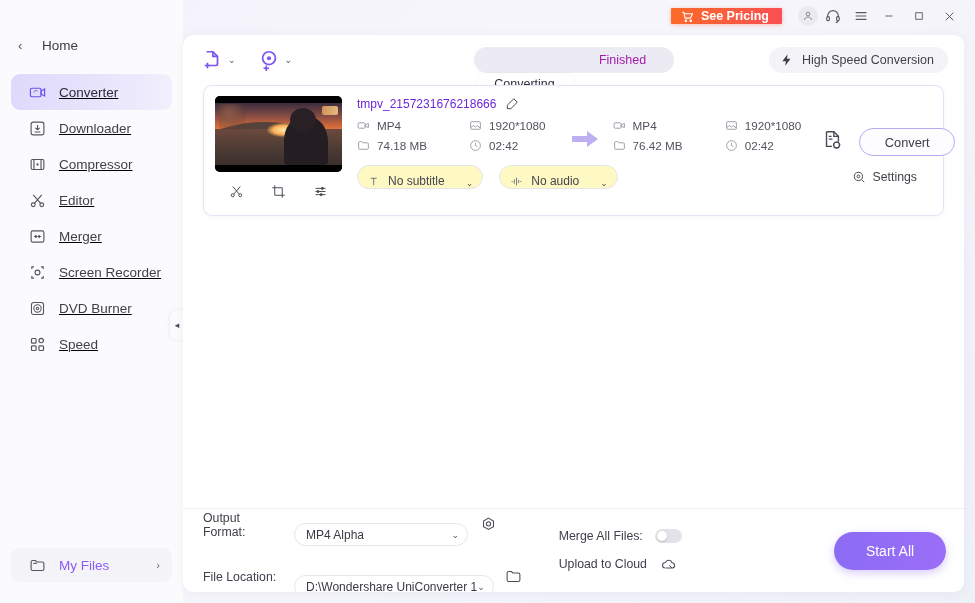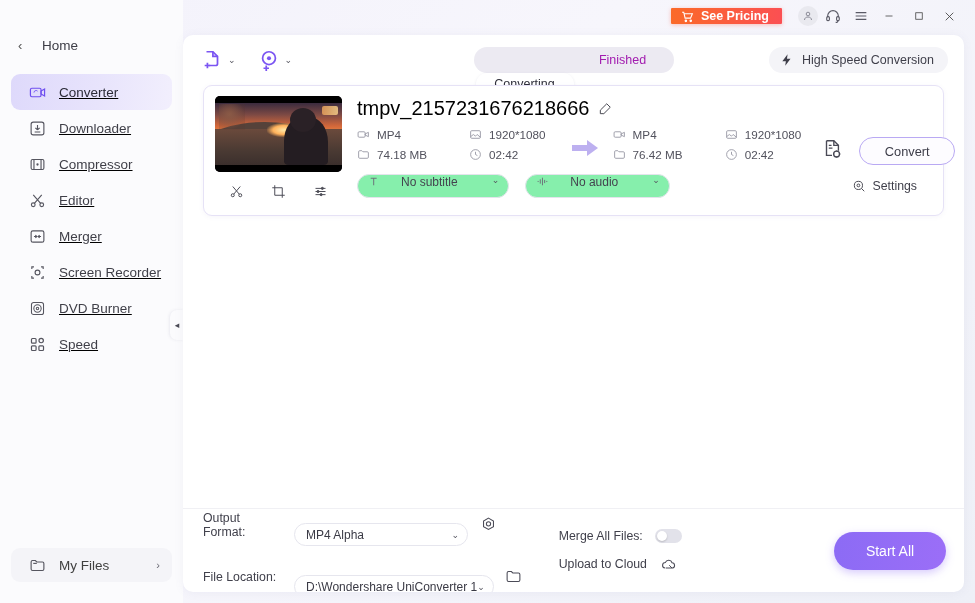--- a/index.html
+++ b/index.html
@@ -56,21 +56,21 @@
     font-size: 9px; color:#4a4a55; cursor: pointer;
   }
 
   .myfiles {
     margin: auto 11px 21px 11px;
     height: 34px; border-radius: 9px;
     background:#f4f4f8;
     display:flex; align-items:center; gap:13px;
     padding: 0 12px 0 17px; cursor:pointer;
   }
-  .myfiles .lbl { font-size:13.5px; color:#404040; flex:1; }
+  .myfiles .lbl { font-size:13.5px; color:#8b5cf6; flex:1; }
   .myfiles .arr { font-size:11px; color:#6a6a75; }
 
   
   .right { flex:1; display:flex; flex-direction:column; position:relative; min-width:0; }
 
   
   .titlebar {
     height: 32px; display:flex; align-items:center; justify-content:flex-end;
     gap: 0px; padding-right: 11px; flex:0 0 32px;
   }
@@ -175,21 +175,21 @@
     background: linear-gradient(90deg,#e8a05a,#f7d08a); opacity:.85; border-radius:2px; }
 
   .thumbtools {
     display:flex; align-items:center; justify-content:space-around;
     height: 30px; margin-top: 4px; color:#4e4e58;
   }
   .thumbtools > div { cursor:pointer; display:flex; align-items:center; justify-content:center; width:26px;height:22px;}
 
   .infocol { flex:1; padding-left: 15px; min-width:0; display:flex; flex-direction:column; }
   .fname-row { display:flex; align-items:center; gap:9px; margin-top: 1px; }
-  .fname { font-size:20px; color:#000000; white-space:nowrap; }
+  .fname { font-size:12px; color:#6d28d9; white-space:nowrap; }
   .edit-ico { cursor:pointer; color:#3d3d47; display:flex; }
 
   .metarow { display:flex; align-items:flex-start; margin-top: 8px; }
   .metablock { display:grid; grid-template-columns: auto auto; column-gap: 42px; row-gap: 7px; }
   .meta { display:flex; align-items:center; gap:7px; font-size:11.7px; color:#52525d; white-space:nowrap; }
   .meta .mi { color:#9a9aa6; display:flex; width:13px; }
 
   .arrow-mid { margin: 12px 15px 0 26px; color:#b9aef2; display:flex; }
 
   .gear-doc { margin: 10px 0 0 20px; color:#4a4a56; cursor:pointer; display:flex; }
@@ -200,24 +200,24 @@
     width: 96px; height: 28px; border-radius: 14px;
     border: 1px solid #b9a9f3; background:#fdfcff; color:#3c3c48;
     font-size:12.8px; display:flex; align-items:center; justify-content:center;
     cursor:pointer;
   }
 
   .bottomrow {
     display:flex; align-items:center; margin-top: 9px; gap: 0;
   }
   .selwrap {
-    display:flex; align-items:flex-start; gap:20px;
+    display:flex; align-items:flex-end; gap:7px;
     border:1px solid #e4e4ec; border-radius: 13px; height: 24px;
     padding: 0 9px 0 10px; font-size:12px; color:#44444f; cursor:pointer;
-    background:#86efac;
+    background:#fef9c3;
   }
   .selwrap .sv { flex:1; }
   .selwrap .sc { font-size:9px; color:#55555f; margin-left: 14px; }
   .settings-link {
     margin-left:auto; display:flex; align-items:center; gap:7px;
     font-size:12.3px; color:#3f3f4a; cursor:pointer; padding-right: 14px;
   }
 
   
   .footer {

